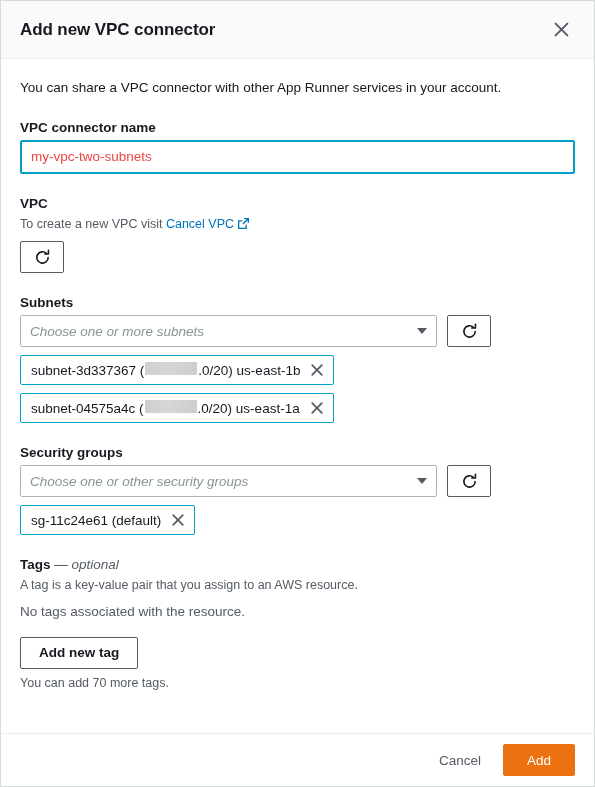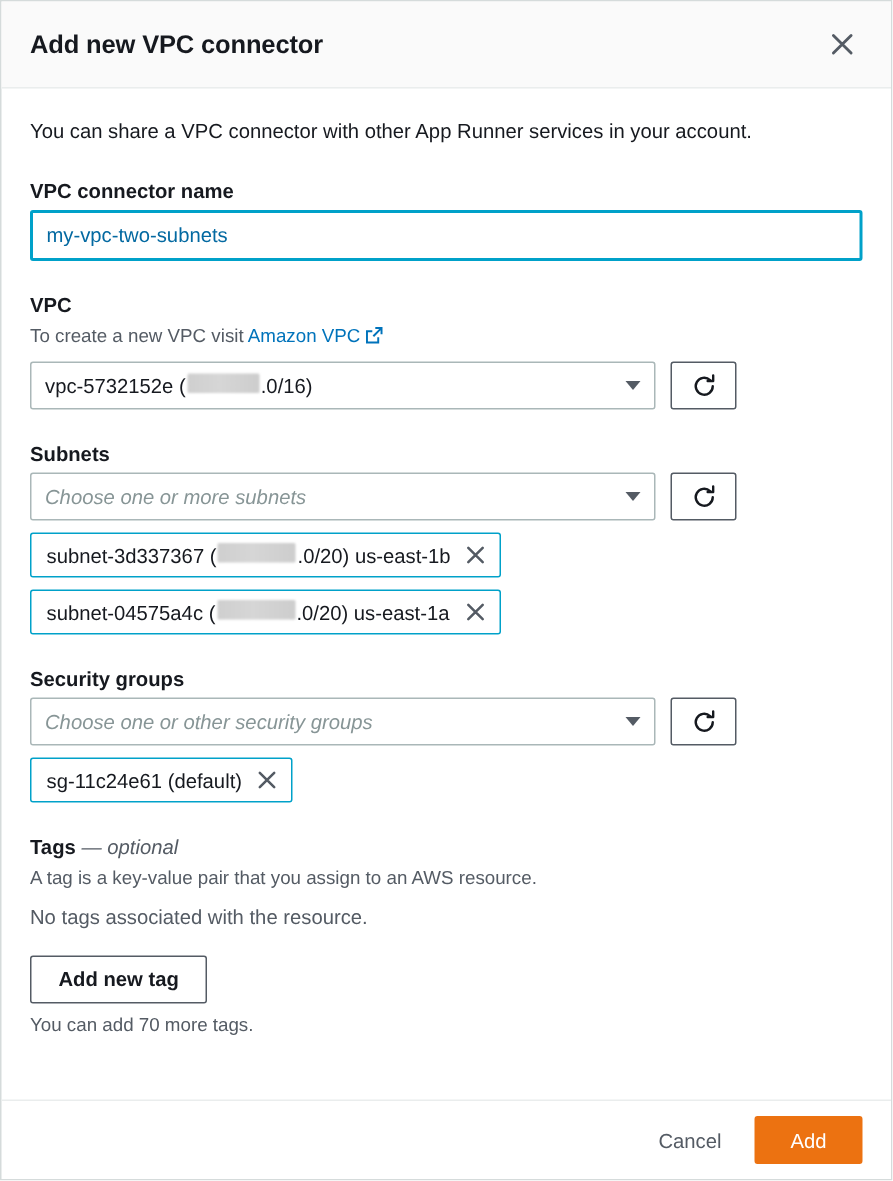--- a/index.html
+++ b/index.html
@@ -94,21 +94,21 @@
 
   
   .text-input {
     width: 100%;
     height: 34px;
     border: 2px solid #00a1c9;
     border-radius: 2px;
     padding: 0 9px;
     font-size: 13.5px;
     font-family: "Liberation Sans", sans-serif;
-    color: #0369a1;
+    color: #ef4444;
     background: #ffffff;
     outline: none;
   }
 
   
   .select-row {
     display: flex;
     align-items: center;
     gap: 10px;
   }
@@ -270,34 +270,26 @@
     <div class="field-group">
       <div class="field-label">VPC connector name</div>
       <input class="text-input" type="text" value="my-vpc-two-subnets" style="">
     </div>
 
     <div class="sp22"></div>
 
     <div class="field-group">
       <div class="field-label">VPC</div>
       <div class="field-desc">
-        <span>To create a new VPC visit </span><a class="link">Amazon VPC</a><span class="ext-icon"><svg width="13" height="13" viewBox="0 0 13 13">
+        <span>To create a new VPC visit </span><a class="link">Cancel VPC</a><span class="ext-icon"><svg width="13" height="13" viewBox="0 0 13 13">
               <path d="M1 3.2h4.2v1.3H2.3v6.2h6.2V7.8h1.3V12H1z" fill="#0073bb"></path>
               <path d="M7.2 1h4.8v4.8h-1.3V3.2L6.4 7.6 5.4 6.6 9.8 2.3H7.2z" fill="#0073bb"></path>
             </svg></span>
       </div>
       <div class="select-row">
-        <div class="select-box">
-          <span class="select-value">
-              <span>vpc-5732152e (</span>
-              <span class="redacted" style="width:48px"></span>
-              <span>.0/16)</span>
-            </span>
-          <span class="caret"></span>
-        </div>
         <div class="refresh-btn">
           <svg width="17" height="17" viewBox="0 0 18 18" aria-hidden="true">
             <path d="M15 9a6 6 0 1 1-1.9-4.4" fill="none" stroke="#16191f" stroke-width="1.7" stroke-linecap="round"></path>
             <path d="M15.3 1.4v3.9h-3.9" fill="none" stroke="#16191f" stroke-width="1.7" stroke-linecap="round" stroke-linejoin="round"></path>
           </svg>
         </div>
       </div>
     </div>
 
     <div class="sp22"></div>

